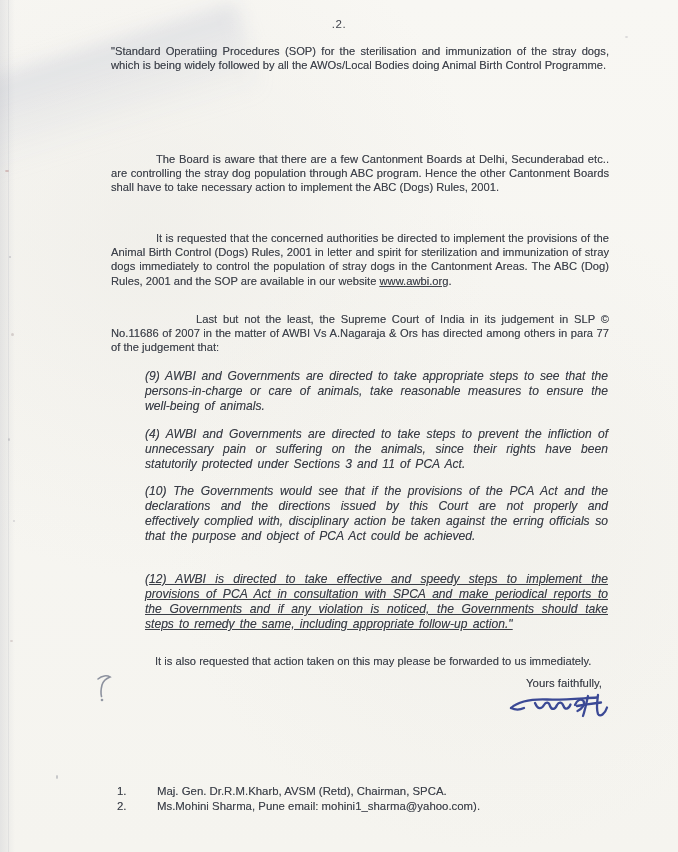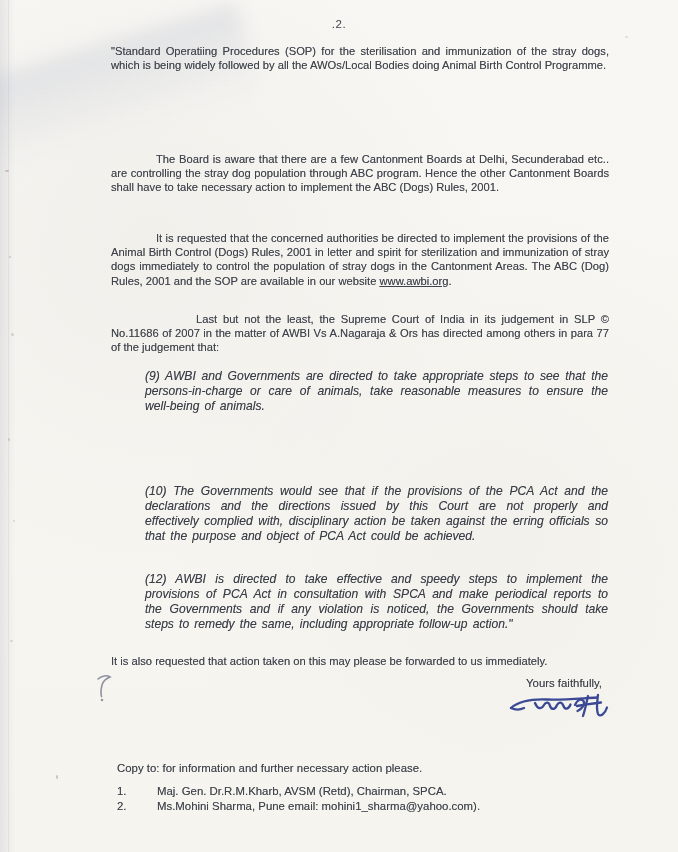--- a/index.html
+++ b/index.html
@@ -92,24 +92,25 @@
   <div class="speck" style="left:625px;top:36px;width:3px;height:2px;background:rgba(150,150,160,.30);"></div>
 
   <div class="page-number">.2.</div>
 
   <div class="para" style="top:44px;">"Standard Operatiing Procedures (SOP) for the sterilisation and immunization of the stray dogs, which is being widely followed by all the AWOs/Local Bodies doing Animal Birth Control Programme.</div>
   <div class="para indent-std" style="top:152px;">The Board is aware that there are a few Cantonment Boards at Delhi, Secunderabad etc.. are controlling the stray dog population through ABC program. Hence the other Cantonment Boards shall have to take necessary action to implement the ABC (Dogs) Rules, 2001.</div>
   <div class="para indent-std" style="top:231px;"><span>It is requested that the concerned authorities be directed to implement the provisions of the Animal Birth Control (Dogs) Rules, 2001 in letter and spirit for sterilization and immunization of stray dogs immediately to control the population of stray dogs in the Cantonment Areas. The ABC (Dog) Rules, 2001 and the SOP are available in our website </span><span class="weblink">www.awbi.org</span><span>.</span></div>
   <div class="para indent-deep" style="top:312px;">Last but not the least, the Supreme Court of India in its judgement in SLP © No.11686 of 2007 in the matter of AWBI Vs A.Nagaraja &amp; Ors has directed among others in para 77 of the judgement that:</div>
 
   <div class="quote" style="top:369px;">(9) AWBI and Governments are directed to take appropriate steps to see that the persons-in-charge or care of animals, take reasonable measures to ensure the well-being of animals.</div>
+  <div class="quote" style="top:427px;">(4) AWBI and Governments are directed to take steps to prevent the infliction of unnecessary pain or suffering on the animals, since their rights have been statutorily protected under Sections 3 and 11 of PCA Act.</div>
   <div class="quote" style="top:484px;">(10) The Governments would see that if the provisions of the PCA Act and the declarations and the directions issued by this Court are not properly and effectively complied with, disciplinary action be taken against the erring officials so that the purpose and object of PCA Act could be achieved.</div>
-  <div class="quote" style="top:572px;">(12) AWBI is directed to take effective and speedy steps to implement the provisions of PCA Act in consultation with SPCA and make periodical reports to the Governments and if any violation is noticed, the Governments should take steps to remedy the same, including appropriate follow-up action."</div>
+  <div class="quote" style="top:572px;text-decoration:underline;">(12) AWBI is directed to take effective and speedy steps to implement the provisions of PCA Act in consultation with SPCA and make periodical reports to the Governments and if any violation is noticed, the Governments should take steps to remedy the same, including appropriate follow-up action."</div>
 
-  <div class="para" style="top:654px;">It is also requested that action taken on this may please be forwarded to us immediately.</div>
+  <div class="para" style="top:654px;margin-left:44px;">It is also requested that action taken on this may please be forwarded to us immediately.</div>
 
   <div class="mark-wrap">
     <svg width="22" height="34" viewBox="0 0 22 34">
       <path d="M4 7 C8 3.5 13 3 16 5 C11 7 9 9.5 8 13 C7 17 6.5 21 7.5 24.5" fill="none" stroke="#6a7083" stroke-width="1.6" stroke-linecap="round" opacity="0.75"></path>
       <circle cx="8" cy="28" r="1.3" fill="#6a7083" opacity="0.7"></circle>
     </svg>
   </div>
 
   <div class="closing">
     <div>Yours faithfully,</div>
@@ -121,21 +122,20 @@
           <path d="M30 11 C32.5 17 36 18 39 13 C41 9.5 44 10 45 14 C46.5 18 50 18 52 13 C54 9.5 57 10 58.5 14 C60 18 63.5 17.5 65.5 12.5"></path>
           <path d="M70 13 C72 8 76 6 78.5 9 C80.5 12 77 17 72.5 19"></path>
           <path d="M83 4 C81.5 11 80 18 78 24"></path>
           <path d="M72 14 C80 12.5 88 11.5 96 10.5"></path>
           <path d="M93 3 C92 11 91 17 93 22 C95 25.5 100 22 102 15.5"></path>
         </g>
       </svg>
     </div>
   </div>
 
-  <div class="copy-heading">Copy to: for information and further necessary action please.</div>
   <div class="copy-item" style="top:785px;">
     <span class="num">1.</span>
     <span>Maj. Gen. Dr.R.M.Kharb, AVSM (Retd), Chairman, SPCA.</span>
   </div>
   <div class="copy-item" style="top:800px;">
     <span class="num">2.</span>
     <span>Ms.Mohini Sharma, Pune email: mohini1_sharma@yahoo.com).</span>
   </div>
 
 </div>

